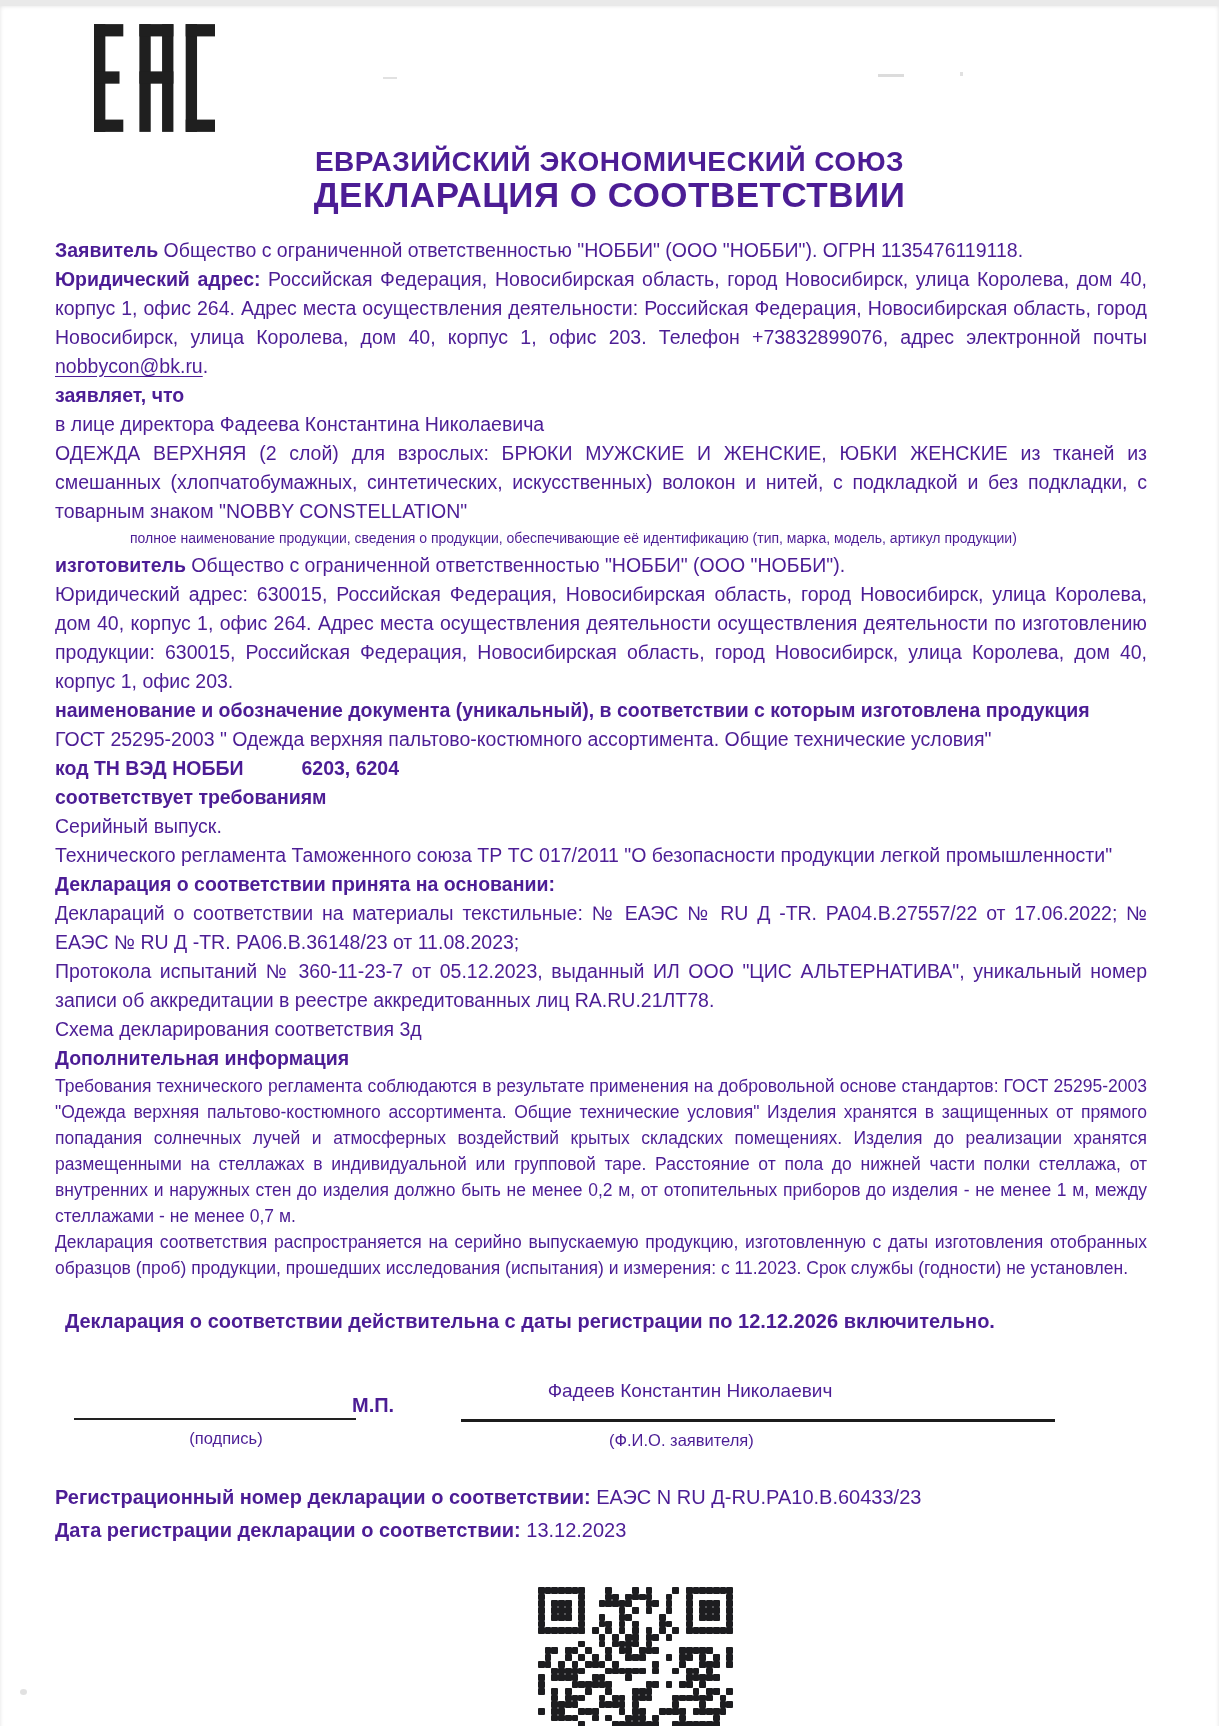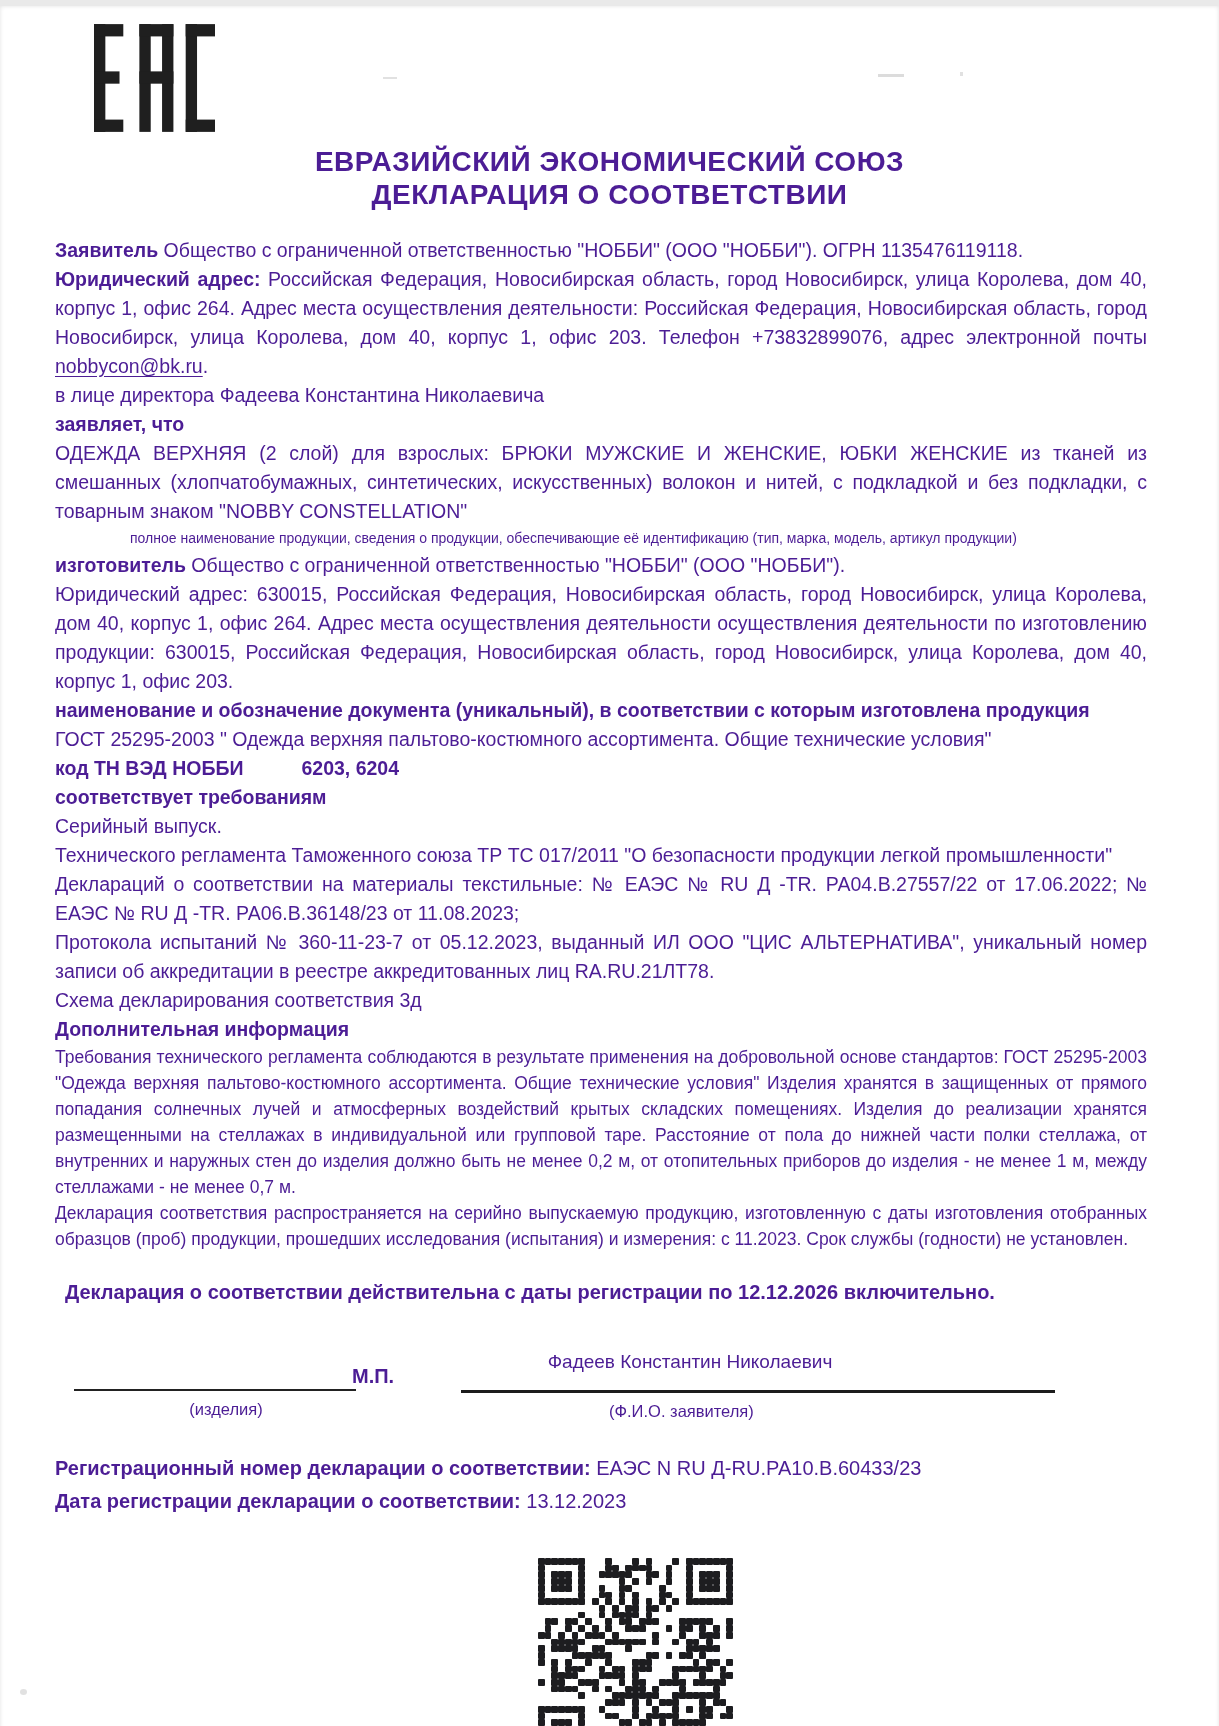--- a/index.html
+++ b/index.html
@@ -9,21 +9,21 @@
     margin:6px auto;
     background:#ffffff;
     color:#4c1d95;
     font-family:Liberation Sans, sans-serif;
     overflow:hidden;
     box-shadow:inset 0 0 4px rgba(0,0,0,.12);
   }
   .eac-logo{position:absolute;left:94px;top:15px;width:121px;height:114px;}
   .titles{position:absolute;left:0;top:139px;width:1219px;text-align:center;}
   .t1{font-size:28px;font-weight:bold;letter-spacing:.5px;line-height:33px;}
-  .t2{font-size:28px;font-weight:bold;letter-spacing:.5px;line-height:33px;}
+  .t2{font-size:35px;font-weight:bold;letter-spacing:.5px;line-height:33px;}
   .body{
     position:absolute;left:55px;top:230px;width:1092px;
     font-size:19.5px;line-height:29px;
   }
   .body p{margin:0;text-align:justify;}
   b,.b{font-weight:bold;}
   .u{text-decoration:underline;text-underline-offset:3px;}
   .note{font-size:14px;line-height:25px;padding-left:75px;text-align:left !important;}
   .gap{margin-left:58px;}
   .small{font-size:17.5px;line-height:26px;}
@@ -79,63 +79,64 @@
     <div class="t1">ЕВРАЗИЙСКИЙ ЭКОНОМИЧЕСКИЙ СОЮЗ</div>
     <div class="t2">ДЕКЛАРАЦИЯ О СООТВЕТСТВИИ</div>
   </header>
 
   <main class="body">
 
     <p><b>Заявитель</b> <span>Общество с ограниченной ответственностью "НОББИ" (ООО "НОББИ"). ОГРН 1135476119118.</span></p>
 
     <p><b>Юридический адрес:</b> <span>Российская Федерация, Новосибирская область, город Новосибирск, улица Королева, дом 40, корпус 1, офис 264. Адрес места осуществления деятельности: Российская Федерация, Новосибирская область, город Новосибирск, улица Королева, дом 40, корпус 1, офис 203. Телефон +73832899076, адрес электронной почты</span> <span class="u">nobbycon@bk.ru</span><span>.</span></p>
 
+    <p><b>заявляет, что</b></p>
+
     <p>в лице директора Фадеева Константина Николаевича</p>
 
-    <p><b>заявляет, что</b></p>
-
     <p>ОДЕЖДА ВЕРХНЯЯ (2 слой) для взрослых: БРЮКИ МУЖСКИЕ И ЖЕНСКИЕ, ЮБКИ ЖЕНСКИЕ из тканей из смешанных (хлопчатобумажных, синтетических, искусственных) волокон и нитей, с подкладкой и без подкладки, с товарным знаком "NOBBY CONSTELLATION"</p>
 
     <p class="note">полное наименование продукции, сведения о продукции, обеспечивающие её идентификацию (тип, марка, модель, артикул продукции)</p>
 
     <p><b>изготовитель</b> <span>Общество с ограниченной ответственностью "НОББИ" (ООО "НОББИ").</span></p>
 
     <p>Юридический адрес: 630015, Российская Федерация, Новосибирская область, город Новосибирск, улица Королева, дом 40, корпус 1, офис 264. Адрес места осуществления деятельности осуществления деятельности по изготовлению продукции: 630015, Российская Федерация, Новосибирская область, город Новосибирск, улица Королева, дом 40, корпус 1, офис 203.</p>
 
     <p><b>наименование и обозначение документа (уникальный), в соответствии с которым изготовлена продукция</b></p>
 
     <p>ГОСТ 25295-2003 " Одежда верхняя пальтово-костюмного ассортимента. Общие технические условия"</p>
 
     <p><b>код ТН ВЭД НОББИ</b><b class="gap">6203, 6204</b></p>
 
     <p><b>соответствует требованиям</b></p>
 
     <p>Серийный выпуск.</p>
 
     <p>Технического регламента Таможенного союза ТР ТС 017/2011 "О безопасности продукции легкой промышленности"</p>
 
+    <p><b>Декларация о соответствии принята на основании:</b></p>
 
     <p>Деклараций о соответствии на материалы текстильные: № ЕАЭС № RU Д -TR. РА04.В.27557/22 от 17.06.2022; № ЕАЭС № RU Д -TR. РА06.В.36148/23 от 11.08.2023;</p>
     <p>Протокола испытаний № 360-11-23-7 от 05.12.2023, выданный ИЛ ООО "ЦИС АЛЬТЕРНАТИВА", уникальный номер записи об аккредитации в реестре аккредитованных лиц RA.RU.21ЛТ78.</p>
 
     <p>Схема декларирования соответствия 3д</p>
 
     <p><b>Дополнительная информация</b></p>
 
     <p class="small">Требования технического регламента соблюдаются в результате применения на добровольной основе стандартов: ГОСТ 25295-2003 "Одежда верхняя пальтово-костюмного ассортимента. Общие технические условия" Изделия хранятся в защищенных от прямого попадания солнечных лучей и атмосферных воздействий крытых складских помещениях. Изделия до реализации хранятся размещенными на стеллажах в индивидуальной или групповой таре. Расстояние от пола до нижней части полки стеллажа, от внутренних и наружных стен до изделия должно быть не менее 0,2 м, от отопительных приборов до изделия - не менее 1 м, между стеллажами - не менее 0,7 м.</p>
     <p class="small">Декларация соответствия распространяется на серийно выпускаемую продукцию, изготовленную с даты изготовления отобранных образцов (проб) продукции, прошедших исследования (испытания) и измерения: с 11.2023. Срок службы (годности) не установлен.</p>
 
     <p class="validity">Декларация о соответствии действительна с даты регистрации по 12.12.2026 включительно.</p>
 
     <div class="sig">
       <div class="sig-name">Фадеев Константин Николаевич</div>
       <div class="sig-mp">М.П.</div>
       <div class="sig-line-l"></div>
       <div class="sig-line-r"></div>
-      <div class="sig-cap-l">(изделия)</div>
+      <div class="sig-cap-l">(подпись)</div>
       <div class="sig-cap-r">(Ф.И.О. заявителя)</div>
     </div>
 
     <p class="reg"><b>Регистрационный номер декларации о соответствии:</b> <span class="val">ЕАЭС N RU Д-RU.РА10.В.60433/23</span><br>
     <b>Дата регистрации декларации о соответствии:</b> <span class="val">13.12.2023</span></p>
 
     <div class="qr" id="qr" style="grid-template-columns: repeat(29, 1fr);">
         <div class="qm"></div>
         <div class="qm"></div>
         <div class="qm"></div>

